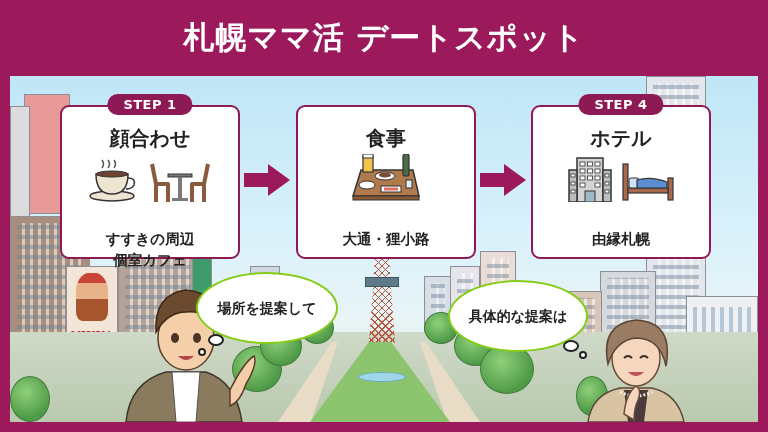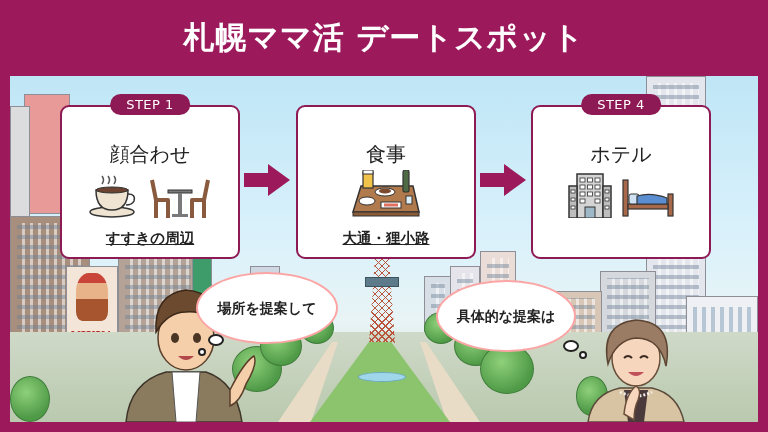--- a/index.html
+++ b/index.html
@@ -64,34 +64,34 @@
   }
   
   .card {
     position: absolute; top: 105px; width: 180px; height: 154px;
     background: #ffffff; border: 2px solid #8e1a55; border-radius: 9px;
     display: flex; flex-direction: column; align-items: center;
     padding-top: 16px;
   }
   .badge {
     position: absolute; top: -13px; left: 50%; transform: translateX(-50%);
-    background: #8e1a55; color: #fff; font-size: 13px; font-weight: normal;
+    background: #8e1a55; color: #fff; font-size: 13px; font-weight: bold;
     padding: 3px 16px; border-radius: 13px; white-space: nowrap;
     letter-spacing: 0.5px;
   }
-  .card-title { font-size: 20px; font-weight: normal; color: #222; margin-top: 18px; text-align: center; }
+  .card-title { font-size: 20px; font-weight: bold; color: #222; margin-top: 2px; text-align: center; }
   .card-icons { height: 48px; margin-top: 6px; display: flex; align-items: flex-end; gap: 8px; }
   .card-desc {
     font-size: 14.5px; font-weight: bold; color: #222; text-align: center;
-    line-height: 21px; margin-top: 6px; text-decoration: underline;
+    line-height: 21px; margin-top: 23px;
   }
   .arrow { position: absolute; top: 164px; width: 46px; height: 32px; }
   
   .bubble {
-    position: absolute; background: #fff; border: 2px solid #fca5a5;
+    position: absolute; background: #fff; border: 2px solid #84cc16;
     border-radius: 50%; display: flex; align-items: center; justify-content: center;
     text-align: center; font-size: 14px; font-weight: bold; color: #222; line-height: 21px;
   }
   .puff { position: absolute; background: #fff; border: 2px solid #222; border-radius: 50%; }
   
   .char { position: absolute; }
 </style>
 </head>
 <body>
 
@@ -206,20 +206,21 @@
         <path d="M4 2 L8 22 L20 22 L20 40 M8 22 L8 40" stroke="#8a5a3e" stroke-width="4" fill="none" stroke-linejoin="round"></path>
         <rect x="20" y="12" width="24" height="3" fill="#7a7a7a" stroke="#333" stroke-width="1"></rect>
         <rect x="30" y="15" width="4" height="22" fill="#7a7a7a"></rect>
         <rect x="24" y="36" width="16" height="3" fill="#7a7a7a"></rect>
         <path d="M60 2 L56 22 L44 22 L44 40 M56 22 L56 40" stroke="#8a5a3e" stroke-width="4" fill="none" stroke-linejoin="round"></path>
       </svg>
     </span>
   </div>
   <div class="card-desc">
     <div>すすきの周辺</div>
+    <div>個室カフェ</div>
   </div>
 </div>
 
 <svg class="arrow" style="left:244px;" viewBox="0 0 46 32">
   <polygon points="0,9 24,9 24,0 46,16 24,32 24,23 0,23" fill="#9c1a5c"></polygon>
 </svg>
 
 <div class="card" style="left:296px;">
   <div class="card-title">食事</div>
   <div class="card-icons">
@@ -283,30 +284,31 @@
       <svg width="54" height="40" viewBox="0 0 54 40">
         <rect x="2" y="2" width="5" height="36" fill="#a8694a" stroke="#333" stroke-width="1.2"></rect>
         <rect x="47" y="16" width="5" height="22" fill="#a8694a" stroke="#333" stroke-width="1.2"></rect>
         <rect x="7" y="26" width="40" height="5" fill="#a8694a" stroke="#333" stroke-width="1.2"></rect>
         <rect x="8" y="16" width="10" height="10" rx="2" fill="#cfe3f4" stroke="#333" stroke-width="1"></rect>
         <path d="M16 26 L16 18 Q30 14 46 20 L46 26 Z" fill="#5b8ed0" stroke="#333" stroke-width="1.2"></path>
       </svg>
     </span>
   </div>
   <div class="card-desc">
+    <div>由縁札幌</div>
   </div>
 </div>
 
 <div class="bubble" style="left:196px;top:272px;width:142px;height:72px;">
   <div>
     <div>場所を提案して</div>
   </div>
 </div>
 <div class="puff" style="left:208px;top:334px;width:16px;height:12px;"></div>
 <div class="puff" style="left:198px;top:348px;width:8px;height:8px;"></div>
 
-<div class="bubble" style="left:436px;top:280px;width:140px;height:72px;">
+<div class="bubble" style="left:448px;top:280px;width:140px;height:72px;">
   <div>
     <div>具体的な提案は</div>
   </div>
 </div>
 <div class="puff" style="left:563px;top:340px;width:16px;height:12px;"></div>
 <div class="puff" style="left:579px;top:351px;width:8px;height:8px;"></div>
 
 </body></html>

